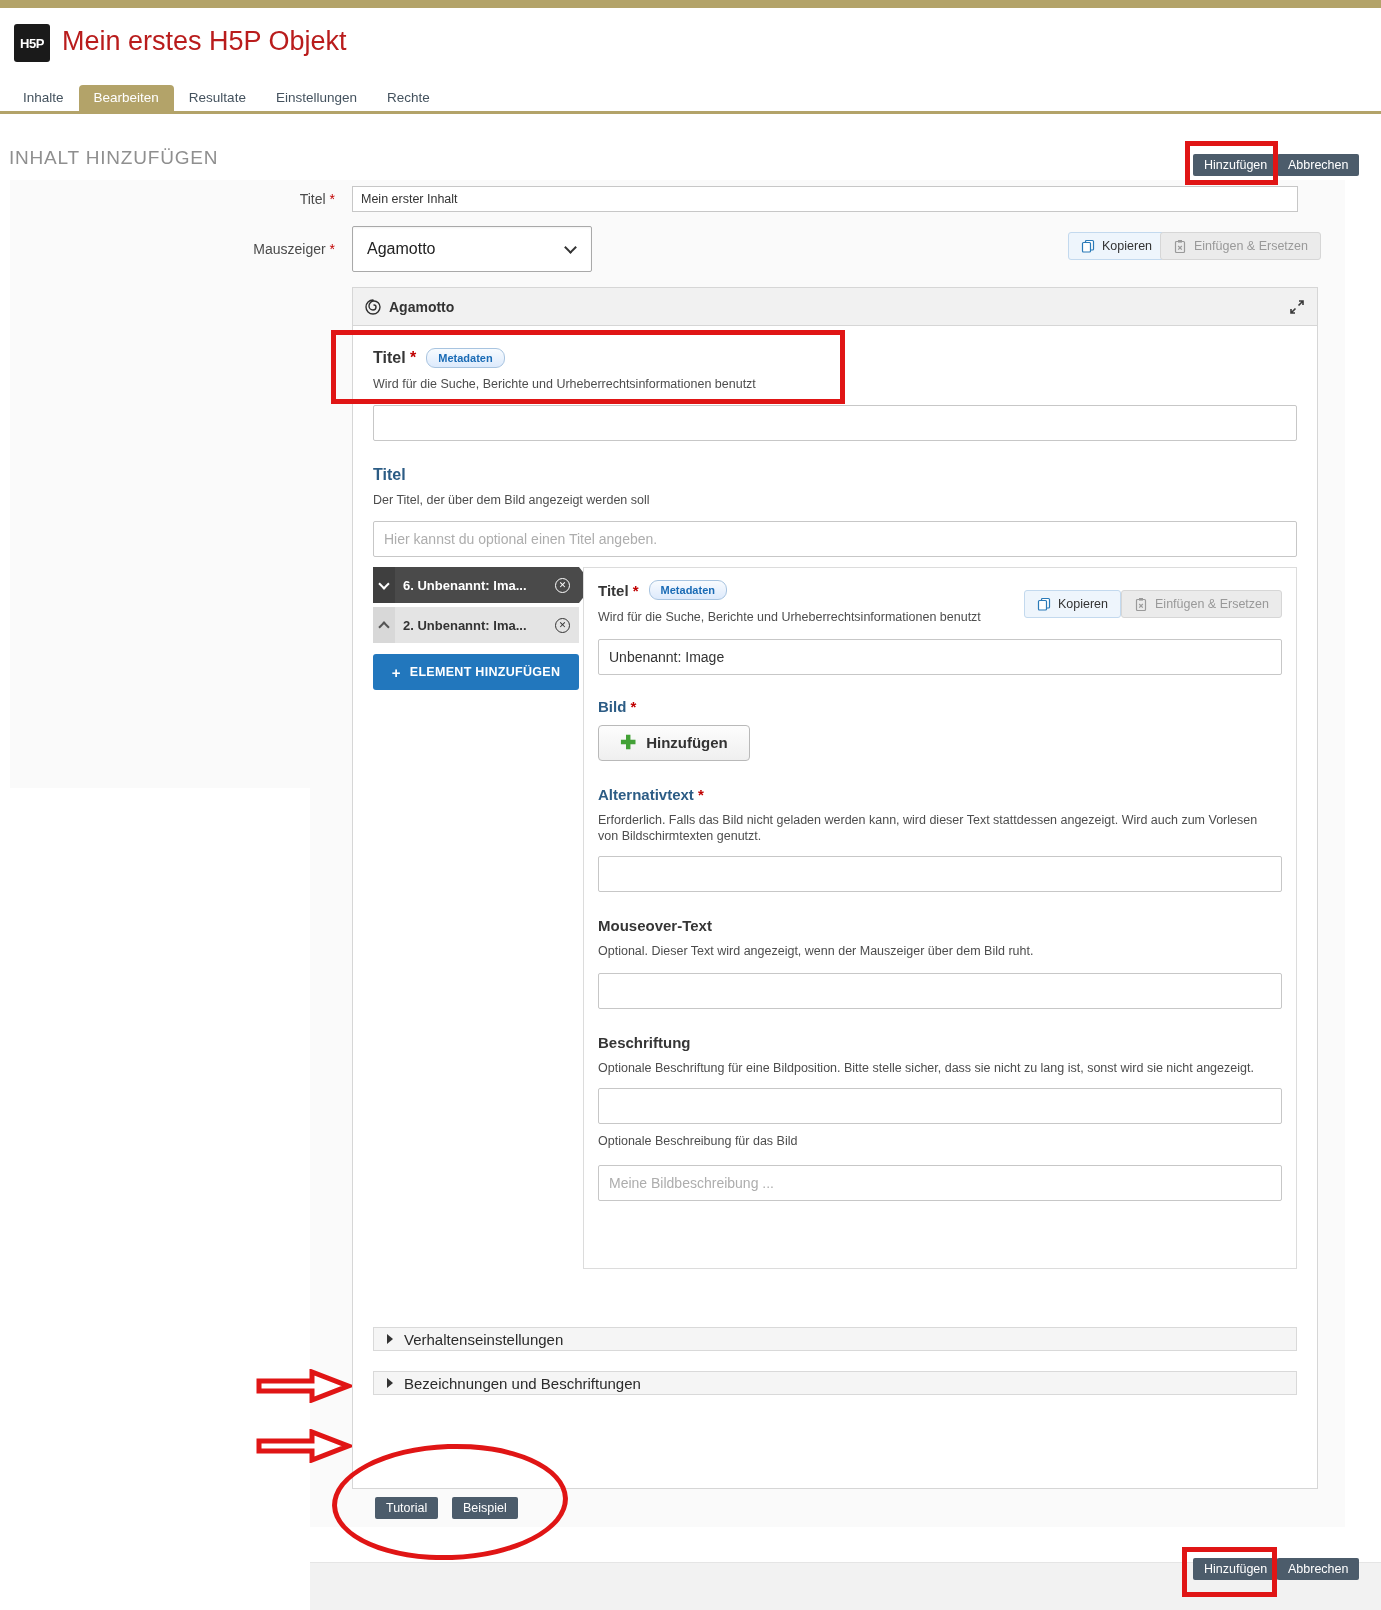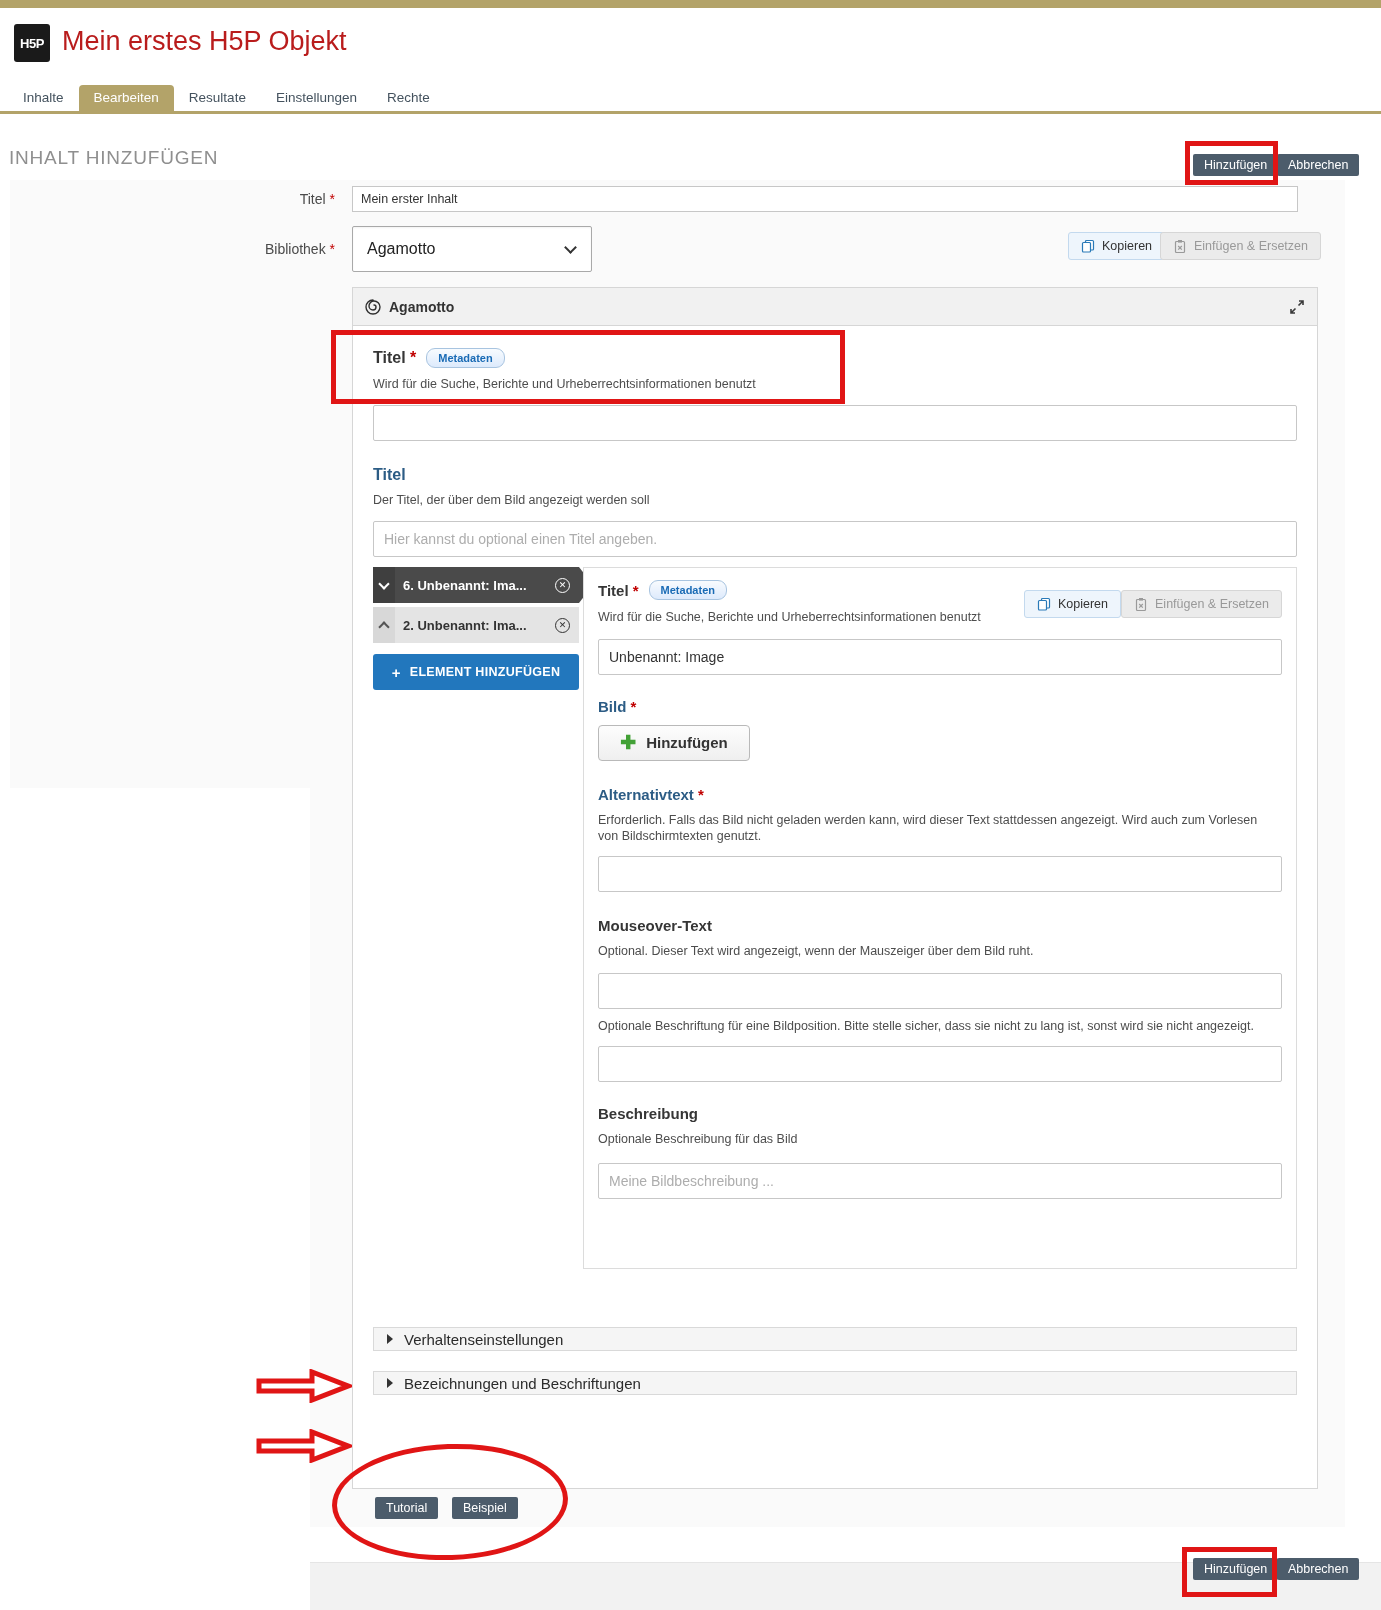--- a/index.html
+++ b/index.html
@@ -160,21 +160,21 @@
   <button class="slate-btn top-add">Hinzufügen</button>
   <button class="slate-btn top-cancel">Abbrechen</button>
 
   <div class="field-label lbl-title">
     <span>Titel</span>
     <span class="req">*</span>
   </div>
   <input class="top-title-input" type="text" value="Mein erster Inhalt" style="">
 
   <div class="field-label lbl-library">
-    <span>Bibliothek</span>
+    <span>Mauszeiger</span>
     <span class="req">*</span>
   </div>
   <div class="library-select">
     <span>Agamotto</span>
     <span class="select-chev"></span>
   </div>
 
   <button class="chip-btn chip-copy copy-top">
     <svg width="14" height="14" viewBox="0 0 14 14">
         <g fill="#fff" stroke="#2a7ab8" stroke-width="1.2">
@@ -277,24 +277,24 @@
           </button>
 
           <div class="group-heading blue mt25"><span>Alternativtext</span> <span class="req">*</span></div>
           <div class="desc mt10">Erforderlich. Falls das Bild nicht geladen werden kann, wird dieser Text stattdessen angezeigt. Wird auch zum Vorlesen von Bildschirmtexten genutzt.</div>
           <input class="h5p-input mt12" type="text" value="" style="">
 
           <div class="group-heading mt25">Mouseover-Text</div>
           <div class="desc mt10">Optional. Dieser Text wird angezeigt, wenn der Mauszeiger über dem Bild ruht.</div>
           <input class="h5p-input mt13" type="text" value="" style="">
 
+          <div class="group-heading mt25">Beschriftung</div>
           <div class="desc mt10">Optionale Beschriftung für eine Bildposition. Bitte stelle sicher, dass sie nicht zu lang ist, sonst wird sie nicht angezeigt.</div>
           <input class="h5p-input mt12" type="text" value="" style="">
 
-          <div class="group-heading mt23">Beschreibung</div>
           <div class="desc mt10">Optionale Beschreibung für das Bild</div>
           <input class="h5p-input" style="margin-top: 15px;" type="text" placeholder="Meine Bildbeschreibung ...">
         </div>
       </div>
 
       <div class="accordion">
         <span class="acc-tri"></span>
         <span>Verhaltenseinstellungen</span>
       </div>
       <div class="accordion second">

